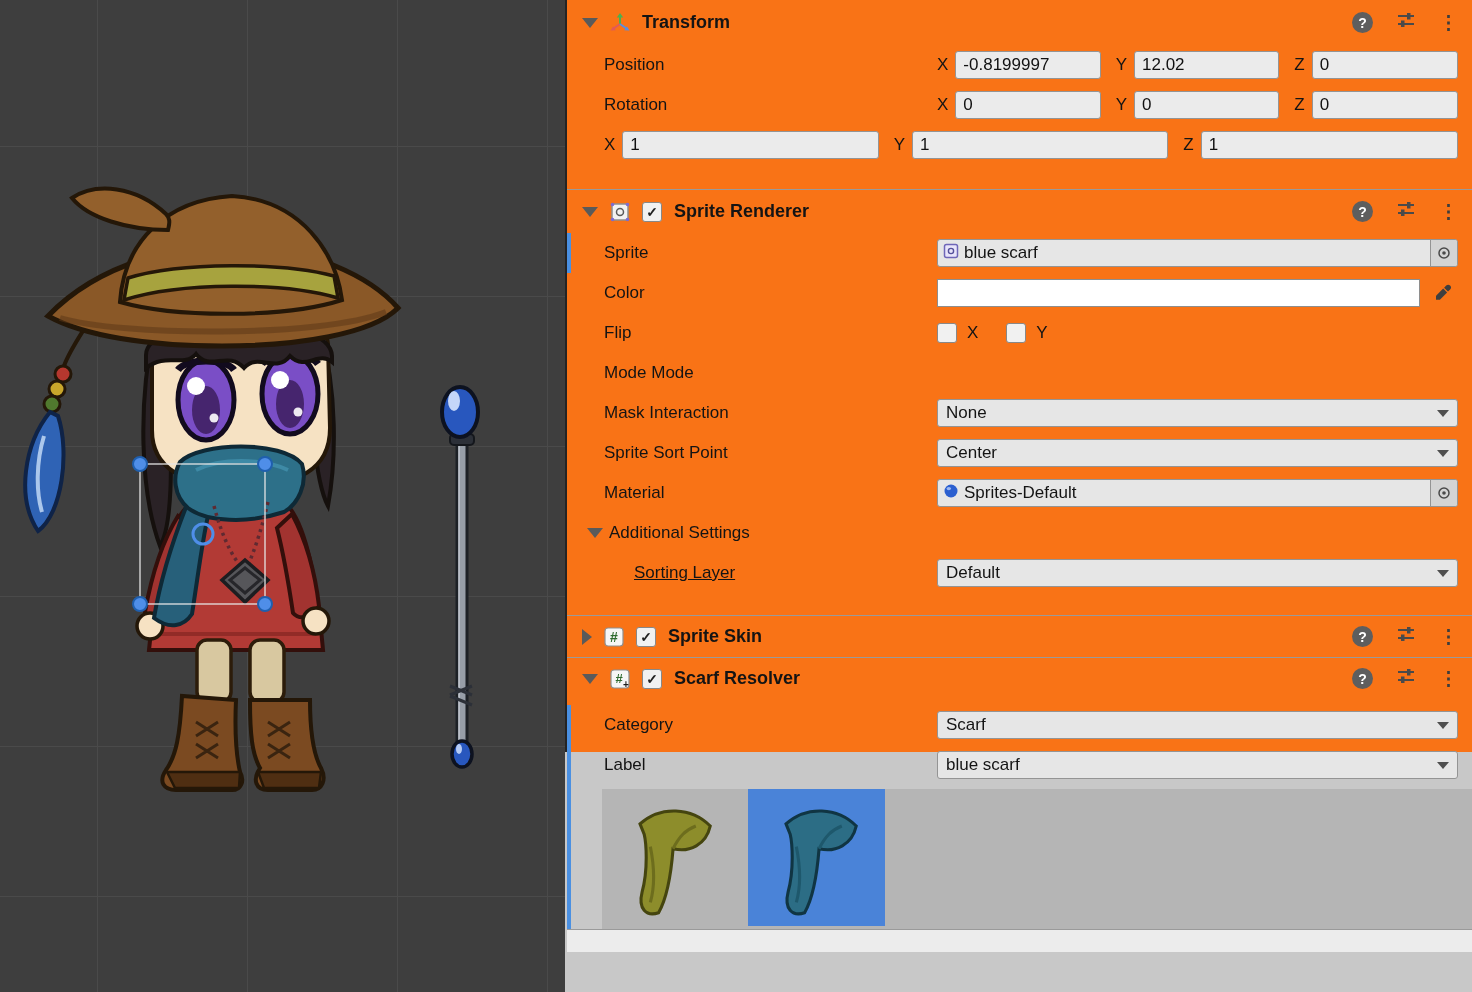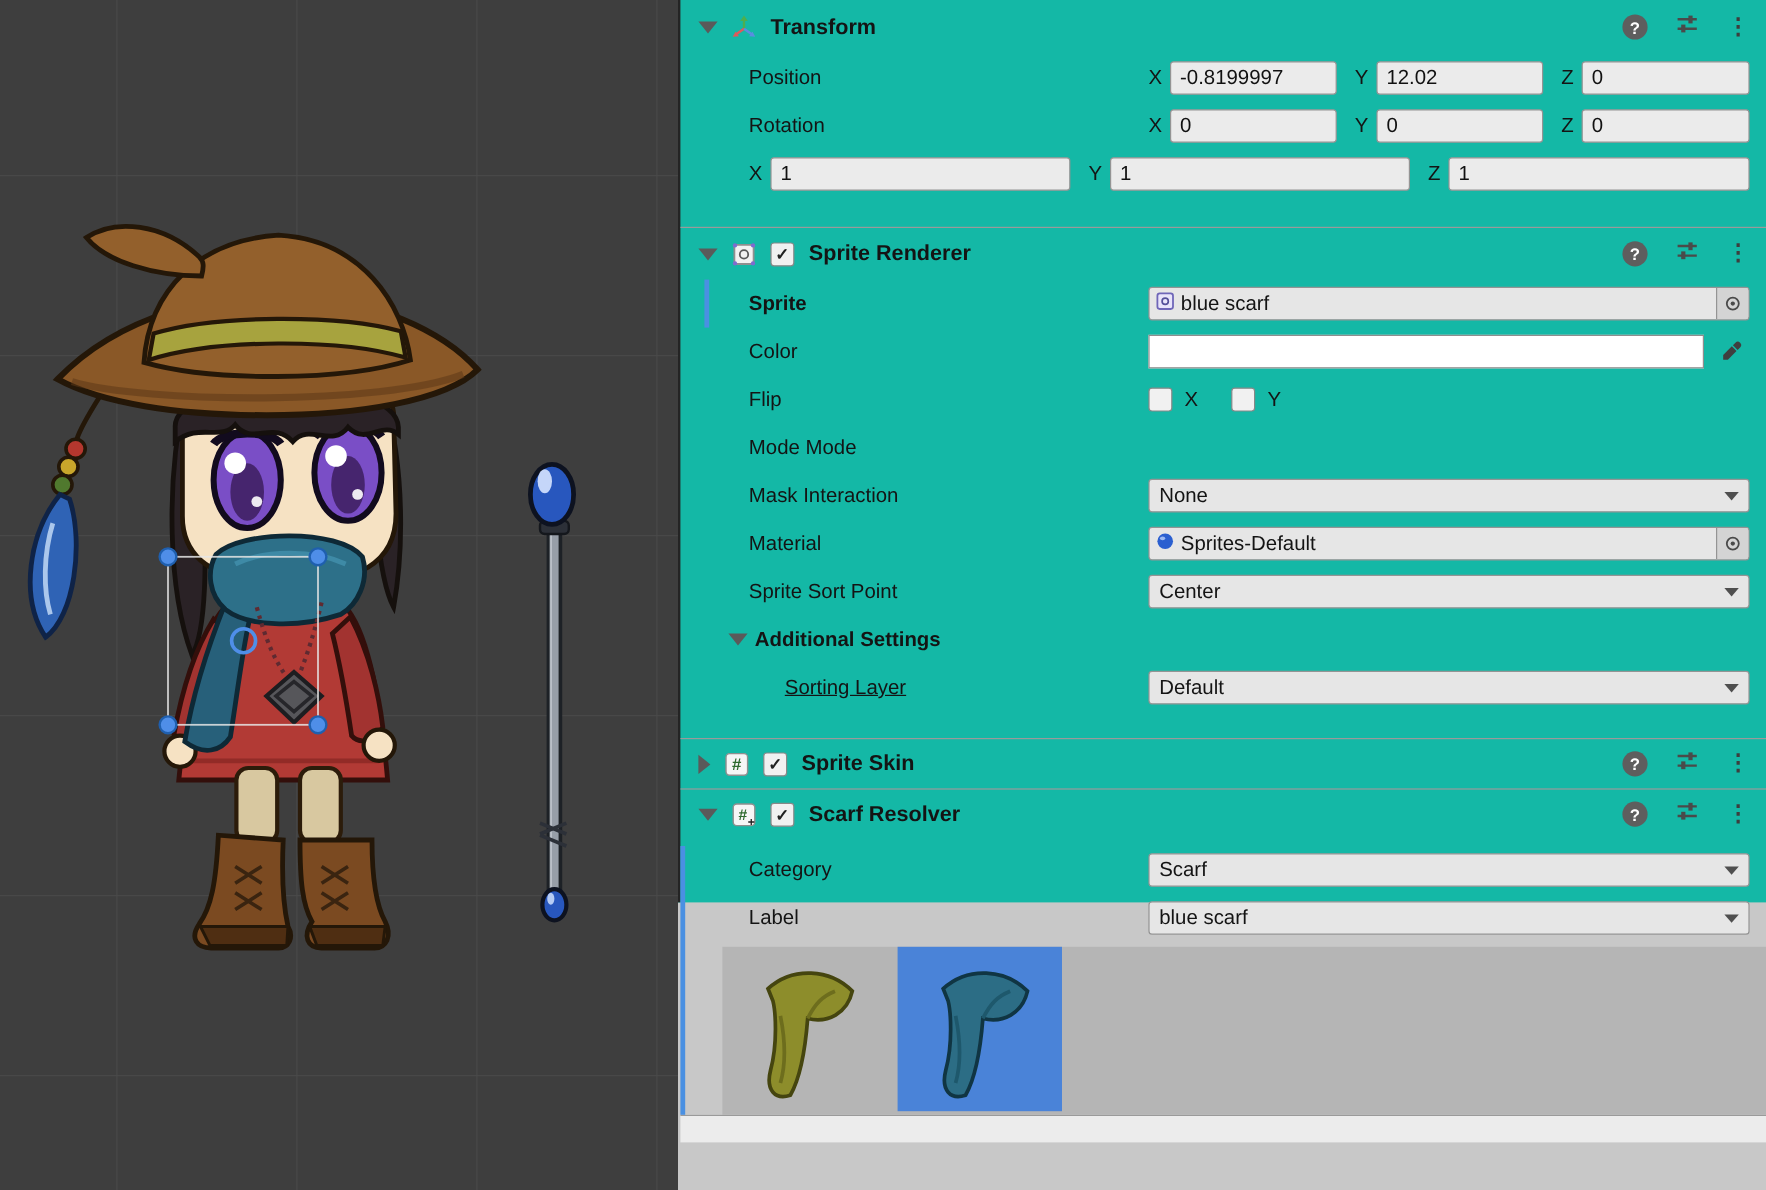--- a/index.html
+++ b/index.html
@@ -15,21 +15,21 @@
       linear-gradient(#4a4a4a 1px, transparent 1px),
       linear-gradient(90deg, #4a4a4a 1px, transparent 1px);
     background-size:150px 150px, 150px 150px;
     background-position:0px 146px, 97px 0px;
   }
   .scene svg.scene-art { position:absolute; left:0; top:0; width:565px; height:992px; }
 
   
   .inspector {
     position:absolute; left:565px; top:0; width:907px; height:752px;
-    background:#14b8a6; border-left:2px solid #242424; font-size:17px;
+    background:#f97316; border-left:2px solid #242424; font-size:17px;
   }
   .comp-header {
     height:44px; display:flex; align-items:center;
     padding:0 14px 0 10px; border-top:1px solid #9a9a9a; position:relative;
   }
   .comp-header.first { border-top:none; height:45px; }
   .tri { width:0; height:0; margin:0 8px 0 5px; flex:none; }
   .tri.open { border-left:8px solid transparent; border-right:8px solid transparent; border-top:10px solid #5a5a5a; }
   .tri.closed { border-top:8px solid transparent; border-bottom:8px solid transparent; border-left:10px solid #5a5a5a; }
   .comp-icon { width:24px; height:24px; margin:0 4px 0 2px; flex:none; display:flex; align-items:center; justify-content:center; }
@@ -39,23 +39,23 @@
     font-size:14px; font-weight:bold; color:#222; flex:none; margin:0 6px 0 6px;
   }
   .comp-title { font-weight:bold; font-size:18px; margin-left:6px; white-space:nowrap; }
   .header-right { margin-left:auto; display:flex; align-items:center; gap:22px; }
   .help {
     width:21px; height:21px; border-radius:50%; background:#5e5e5e; color:#fff;
     font-size:14px; font-weight:bold; display:flex; align-items:center; justify-content:center;
   }
   .kebab { font-size:19px; font-weight:bold; color:#3d3d3d; line-height:1; }
 
-  .row { height:40px; display:flex; align-items:center; padding-left:37px; padding-right:14px; position:relative;margin-left:20px; }
+  .row { height:40px; display:flex; align-items:center; padding-left:37px; padding-right:14px; position:relative; }
   .row .label { width:333px; flex:none; font-size:17px; }
-  .row .label.bold { font-weight:bold; }
+  .row .label.bold { font-weight:normal; }
   .row.indented { padding-left:67px; }
   .row.indented .label { width:303px;text-decoration:underline; }
   .row.foldrow { padding-left:20px; }
   .row.foldrow .tri { margin:0 6px 0 0; }
 
   .vec3 { flex:1; display:flex; align-items:center; gap:15px; }
   .vgroup { flex:1; display:flex; align-items:center; }
   .axis { margin-right:7px; }
   input.field {
     height:28px; width:100%; background:#ebebeb; border:1px solid #949494; border-radius:3px;
@@ -370,43 +370,43 @@
 
     <div class="row">
       <span class="label">Mask Interaction</span>
       <div class="dropdown">
         <span>None</span>
         <span class="dd-arrow"></span>
       </div>
     </div>
 
     <div class="row">
+      <span class="label">Sprite Sort Point</span>
+      <div class="dropdown">
+        <span>Center</span>
+        <span class="dd-arrow"></span>
+      </div>
+    </div>
+
+    <div class="row">
       <span class="label">Material</span>
       <div class="objfield">
         <span>
           <svg width="16" height="16" viewBox="0 0 16 16">
               <circle cx="8" cy="8" r="6.5" fill="#2b5fd0"></circle>
               <ellipse cx="5.8" cy="5.6" rx="2.2" ry="1.6" fill="#9db9f2"></ellipse>
             </svg>
         </span>
         <span class="obj-text">Sprites-Default</span>
         <span class="obj-picker">
           <svg width="14" height="14" viewBox="0 0 14 14">
               <circle cx="7" cy="7" r="5" fill="none" stroke="#4a4a4a" stroke-width="1.5"></circle>
               <circle cx="7" cy="7" r="1.8" fill="#4a4a4a"></circle>
             </svg>
         </span>
-      </div>
-    </div>
-
-    <div class="row">
-      <span class="label">Sprite Sort Point</span>
-      <div class="dropdown">
-        <span>Center</span>
-        <span class="dd-arrow"></span>
       </div>
     </div>
 
     <div class="row foldrow">
       <span class="tri open"></span>
       <span class="label bold">Additional Settings</span>
     </div>
 
     <div class="row indented">
       <span class="label">Sorting Layer</span>

